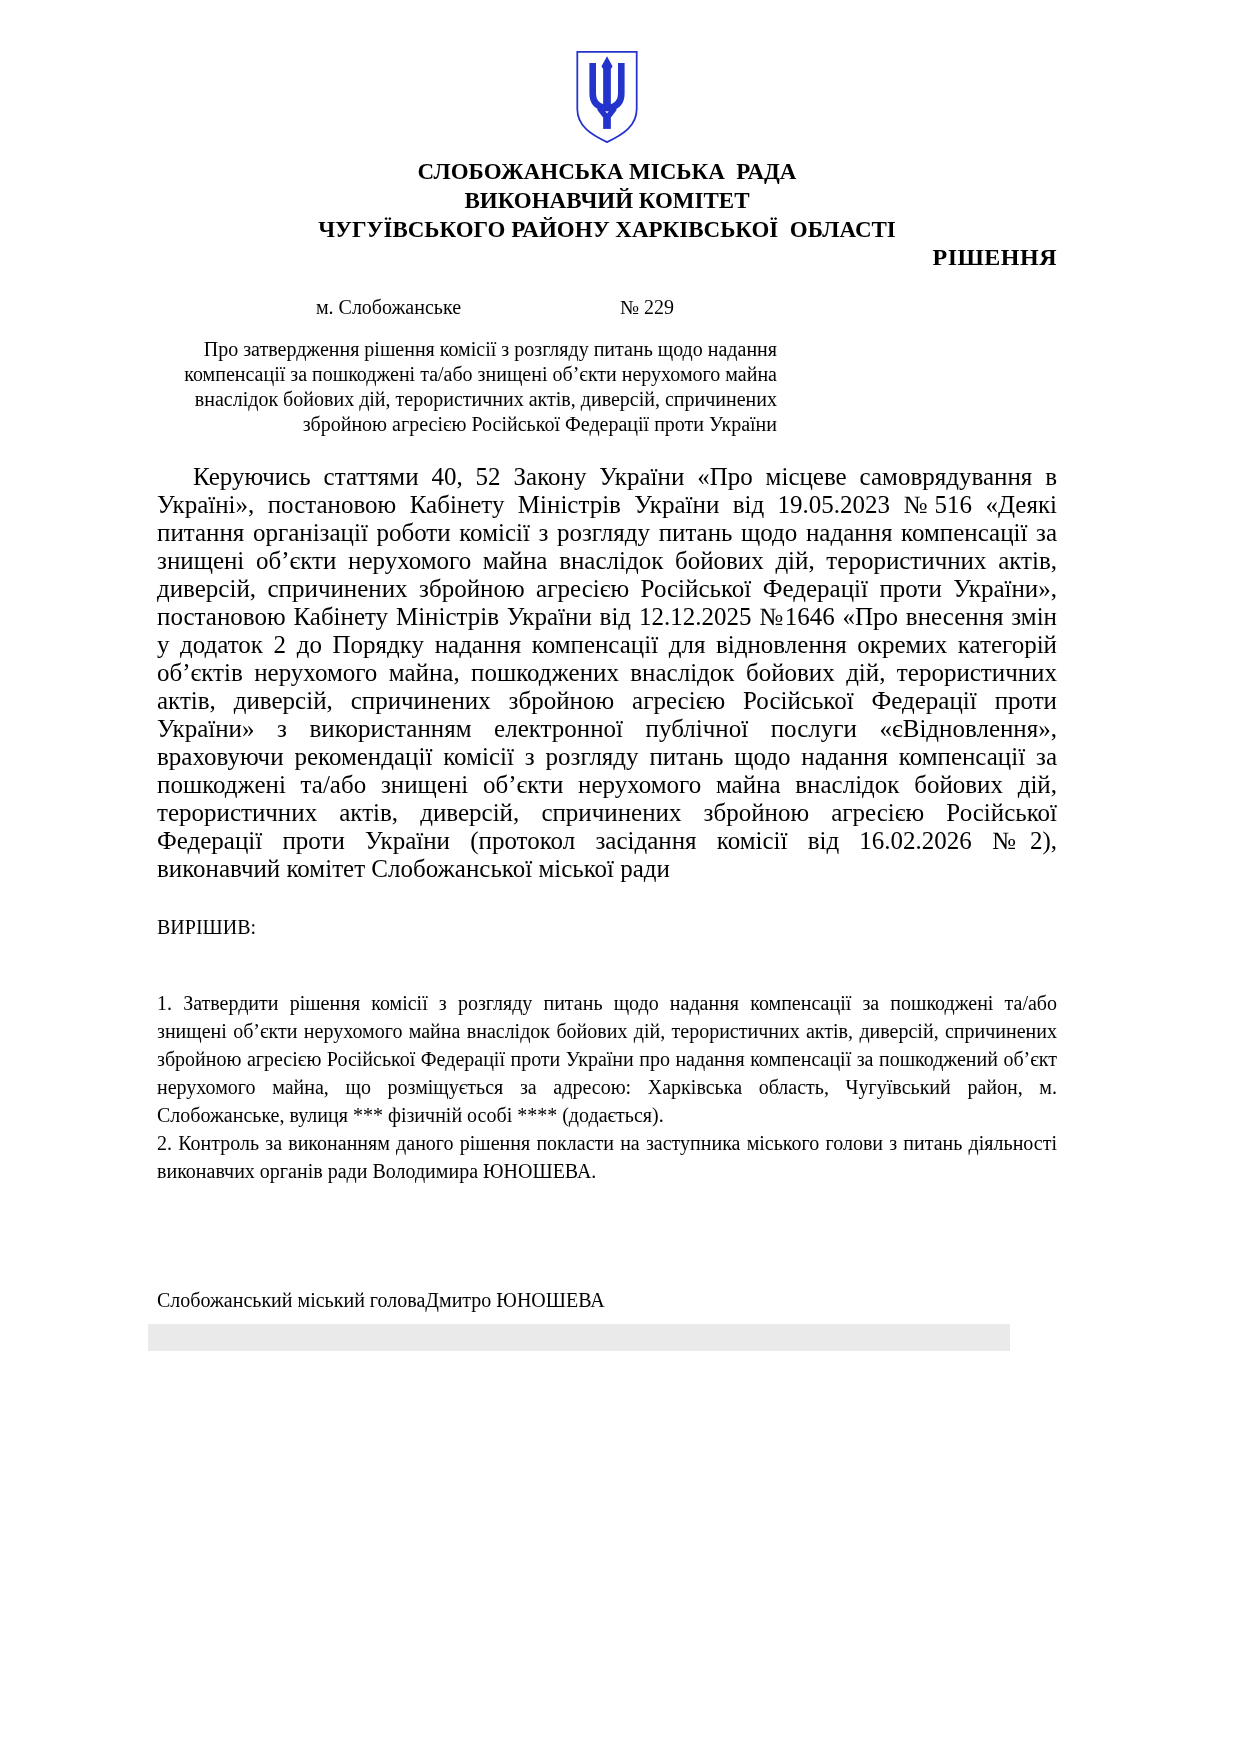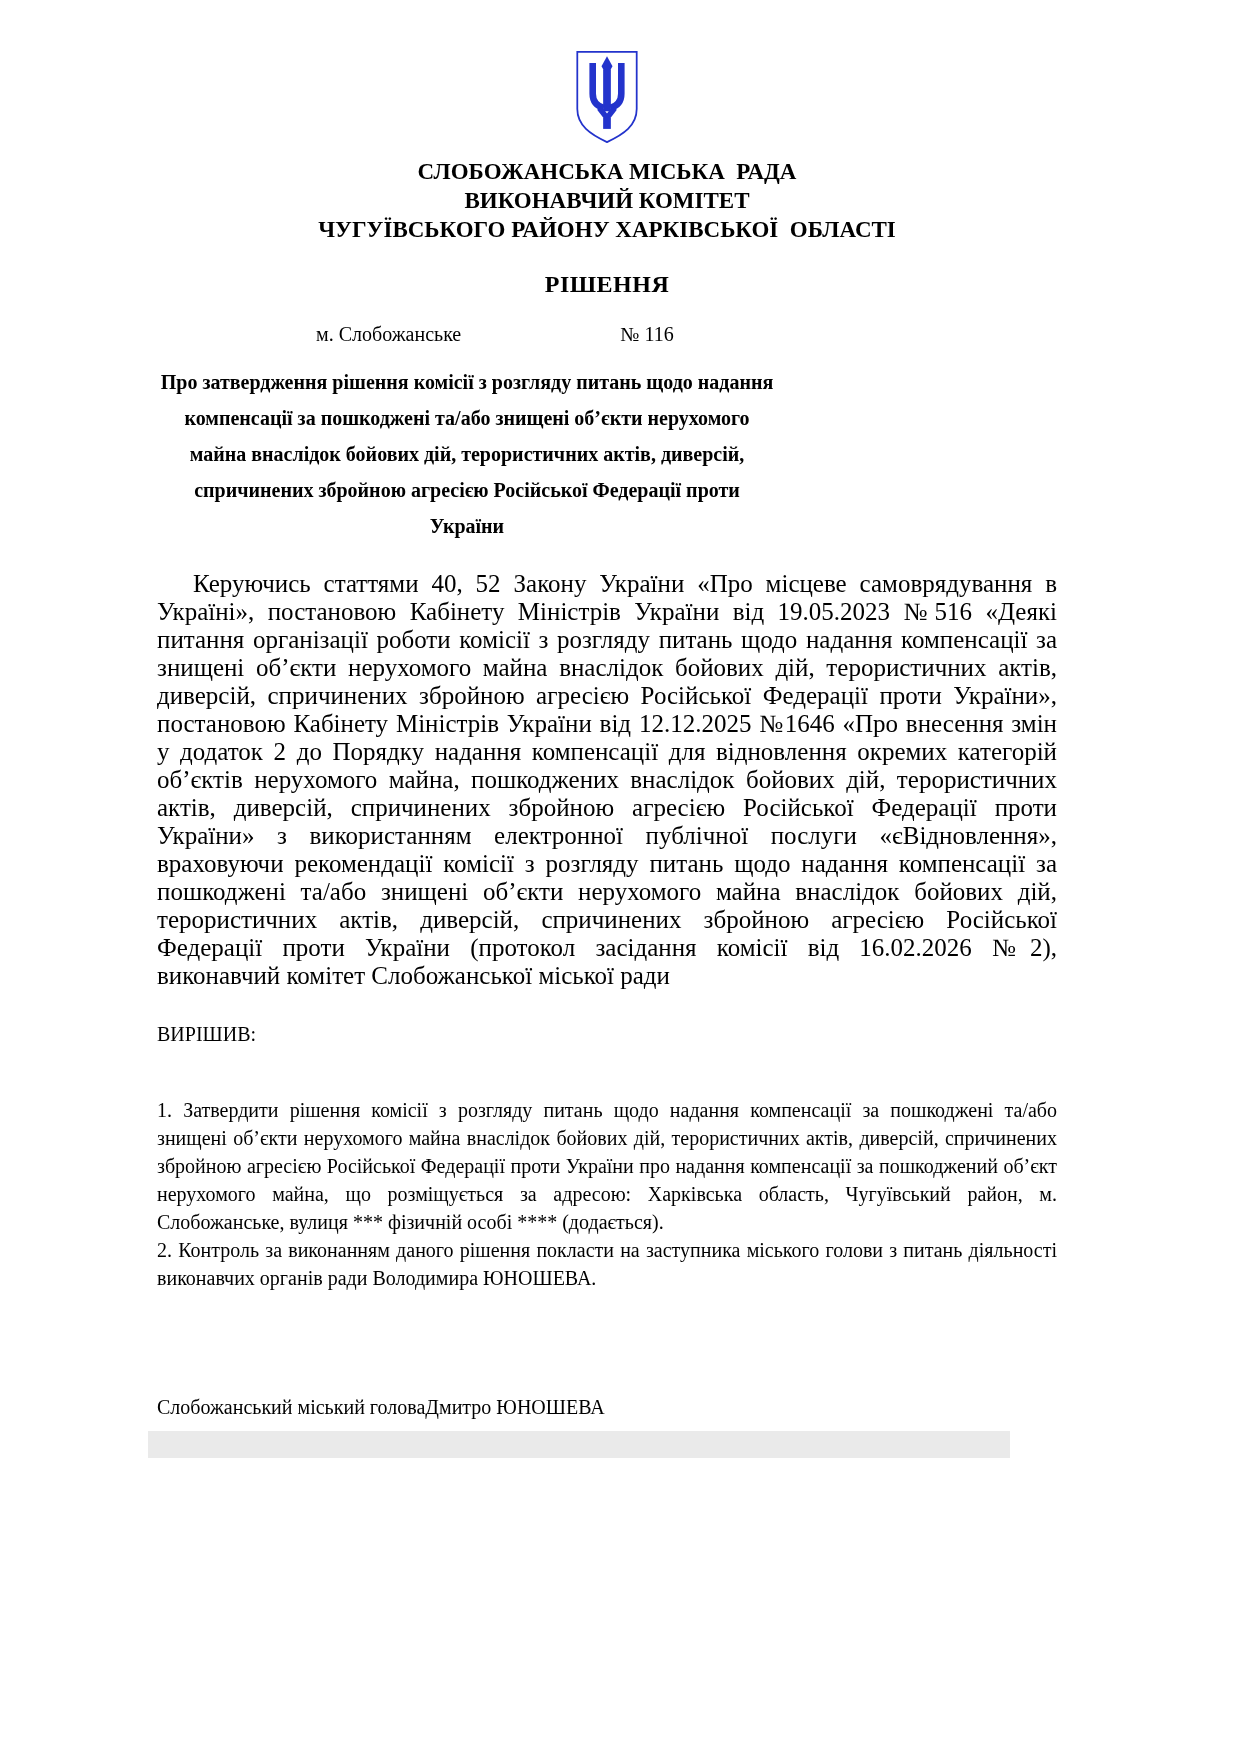--- a/index.html
+++ b/index.html
@@ -26,44 +26,43 @@
     display: block;
   }
   .org-line {
     text-align: center;
     font-weight: bold;
     font-size: 23px;
     line-height: 29px;
     white-space: pre-wrap;
   }
   .doc-title {
-    text-align: center;
+    text-align: right;
     font-weight: bold;
     font-size: 24px;
     letter-spacing: 0.5px;
-    margin-top: 27px;
   }
   .meta-row {
     margin-top: 25px;
     width: 980px;           
     display: grid;
     grid-template-columns: 1fr auto 1fr;
     align-items: baseline;
     font-size: 20px;
   }
   .meta-date  { text-align: left; }
   .meta-place { text-align: center; }
   .meta-num   { text-align: right; }
   .subject {
     margin-top: 18px;
     width: 620px;
-    font-weight: bold;
+    font-weight: normal;
     font-size: 20px;
-    line-height: 36px;
-    text-align: center;
+    line-height: 25px;
+    text-align: right;
   }
   .preamble {
     margin: 26px 0 0 0;
     font-size: 25px;
     line-height: 28px;
     text-align: justify;
     text-indent: 36px;
   }
   .resolved {
     margin-top: 30px;
@@ -112,21 +111,21 @@
   </div>
 
   <div class="org-line">СЛОБОЖАНСЬКА МІСЬКА  РАДА</div>
   <div class="org-line">ВИКОНАВЧИЙ КОМІТЕТ</div>
   <div class="org-line">ЧУГУЇВСЬКОГО РАЙОНУ ХАРКІВСЬКОЇ  ОБЛАСТІ</div>
 
   <div class="doc-title">РІШЕННЯ</div>
 
   <div class="meta-row">
     <span class="meta-place">м. Слобожанське</span>
-    <span class="meta-num">№ 116</span>
+    <span class="meta-num">№ 229</span>
   </div>
 
   <div class="subject">Про затвердження рішення комісії з розгляду питань щодо надання компенсації за пошкоджені та/або знищені об’єкти нерухомого майна внаслідок бойових дій, терористичних актів, диверсій, спричинених збройною агресією Російської Федерації проти України</div>
 
   <p class="preamble">Керуючись статтями 40, 52 Закону України «Про місцеве самоврядування в Україні», постановою Кабінету Міністрів України від 19.05.2023 №516 «Деякі питання організації роботи комісії з розгляду питань щодо надання компенсації за знищені об’єкти нерухомого майна внаслідок бойових дій, терористичних актів, диверсій, спричинених збройною агресією Російської Федерації проти України», постановою Кабінету Міністрів України від 12.12.2025 №1646 «Про внесення змін у додаток 2 до Порядку надання компенсації для відновлення окремих категорій об’єктів нерухомого майна, пошкоджених внаслідок бойових дій, терористичних актів, диверсій, спричинених збройною агресією Російської Федерації проти України» з використанням електронної публічної послуги «єВідновлення», враховуючи рекомендації комісії з розгляду питань щодо надання компенсації за пошкоджені та/або знищені об’єкти нерухомого майна внаслідок бойових дій, терористичних актів, диверсій, спричинених збройною агресією Російської Федерації проти України  (протокол засідання комісії від 16.02.2026 №2), виконавчий комітет Слобожанської міської ради</p>
 
   <div class="resolved">ВИРІШИВ:</div>
 
   <div class="items">
     <p class="item">1. Затвердити рішення комісії з розгляду питань щодо надання компенсації за пошкоджені та/або знищені об’єкти нерухомого майна внаслідок бойових дій, терористичних актів, диверсій, спричинених збройною агресією Російської Федерації проти України про надання компенсації за пошкоджений об’єкт нерухомого майна, що розміщується за адресою: Харківська область, Чугуївський район, м. Слобожанське, вулиця ***  фізичній особі **** (додається).</p>

